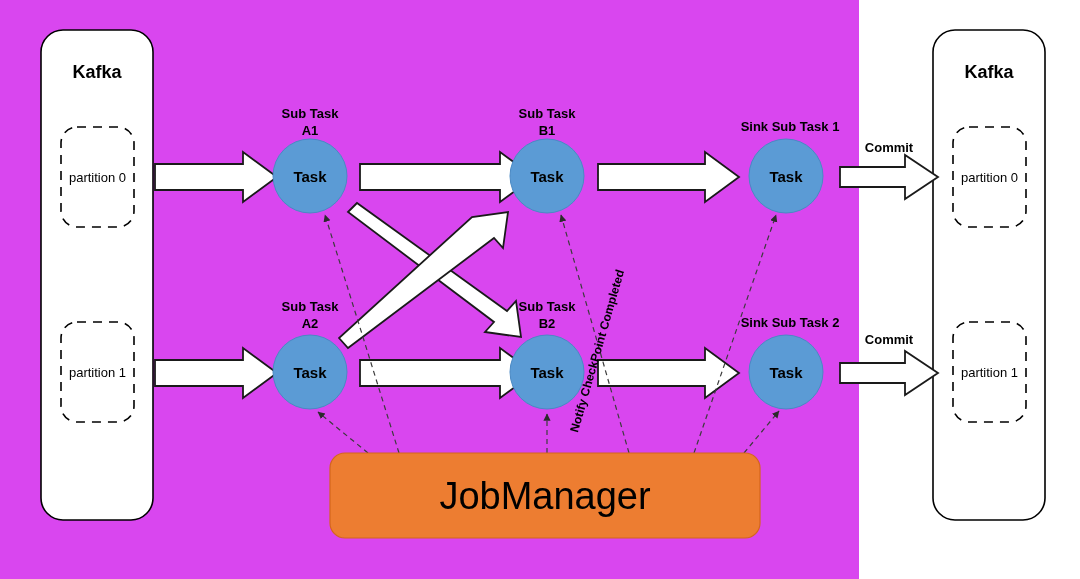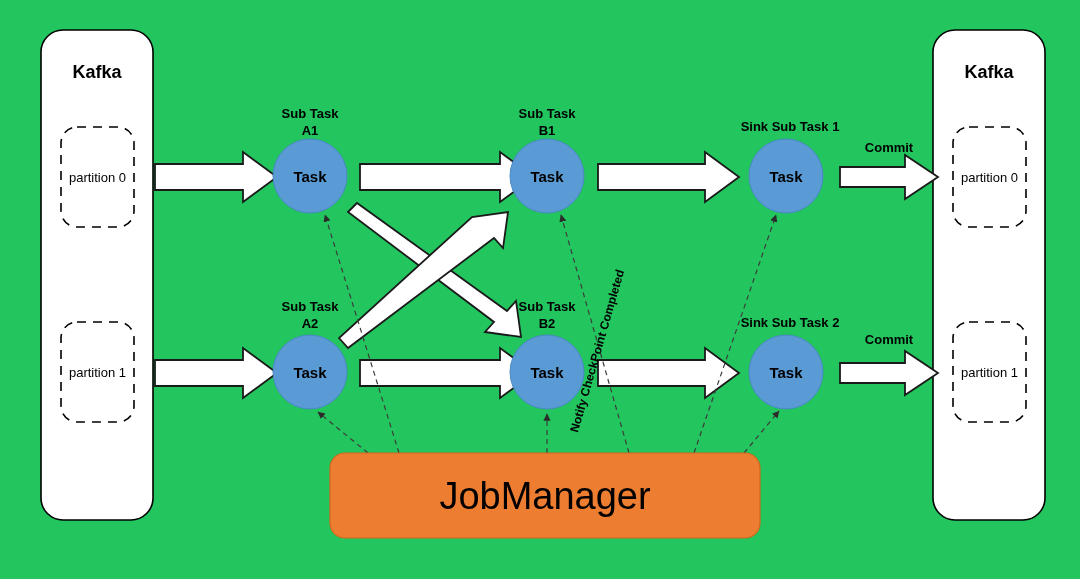--- a/index.html
+++ b/index.html
@@ -8,23 +8,23 @@
     background: #ffffff;
   }
   body {
     width: 1080px;
     height: 579px;
     font-family: "Liberation Sans", sans-serif;
     overflow: hidden;
   }
   #diagram-root {
     position: relative;
-    width: 1080px;
+    width: 859px;
     height: 579px;
-    background: #22c55e;
+    background: #d946ef;
   }
   svg.canvas {
     position: absolute;
     top: 0; left: 0;
     width: 1080px;
     height: 579px;
   }
   text {
     font-family: "Liberation Sans", sans-serif;
     fill: #000000;

